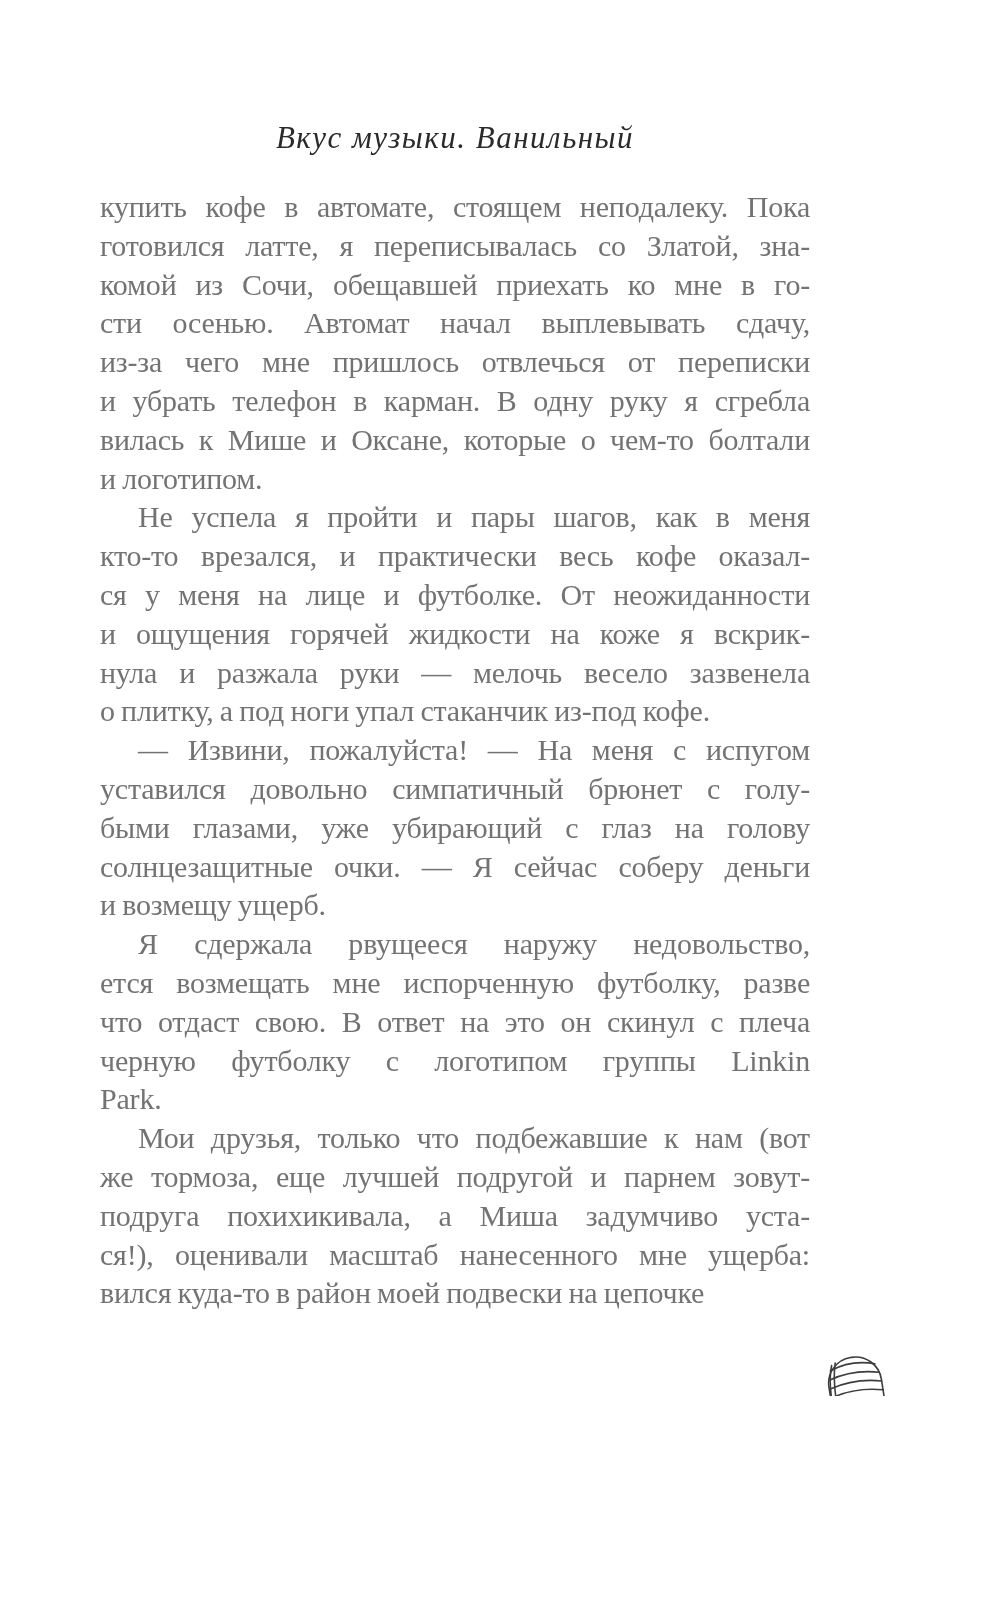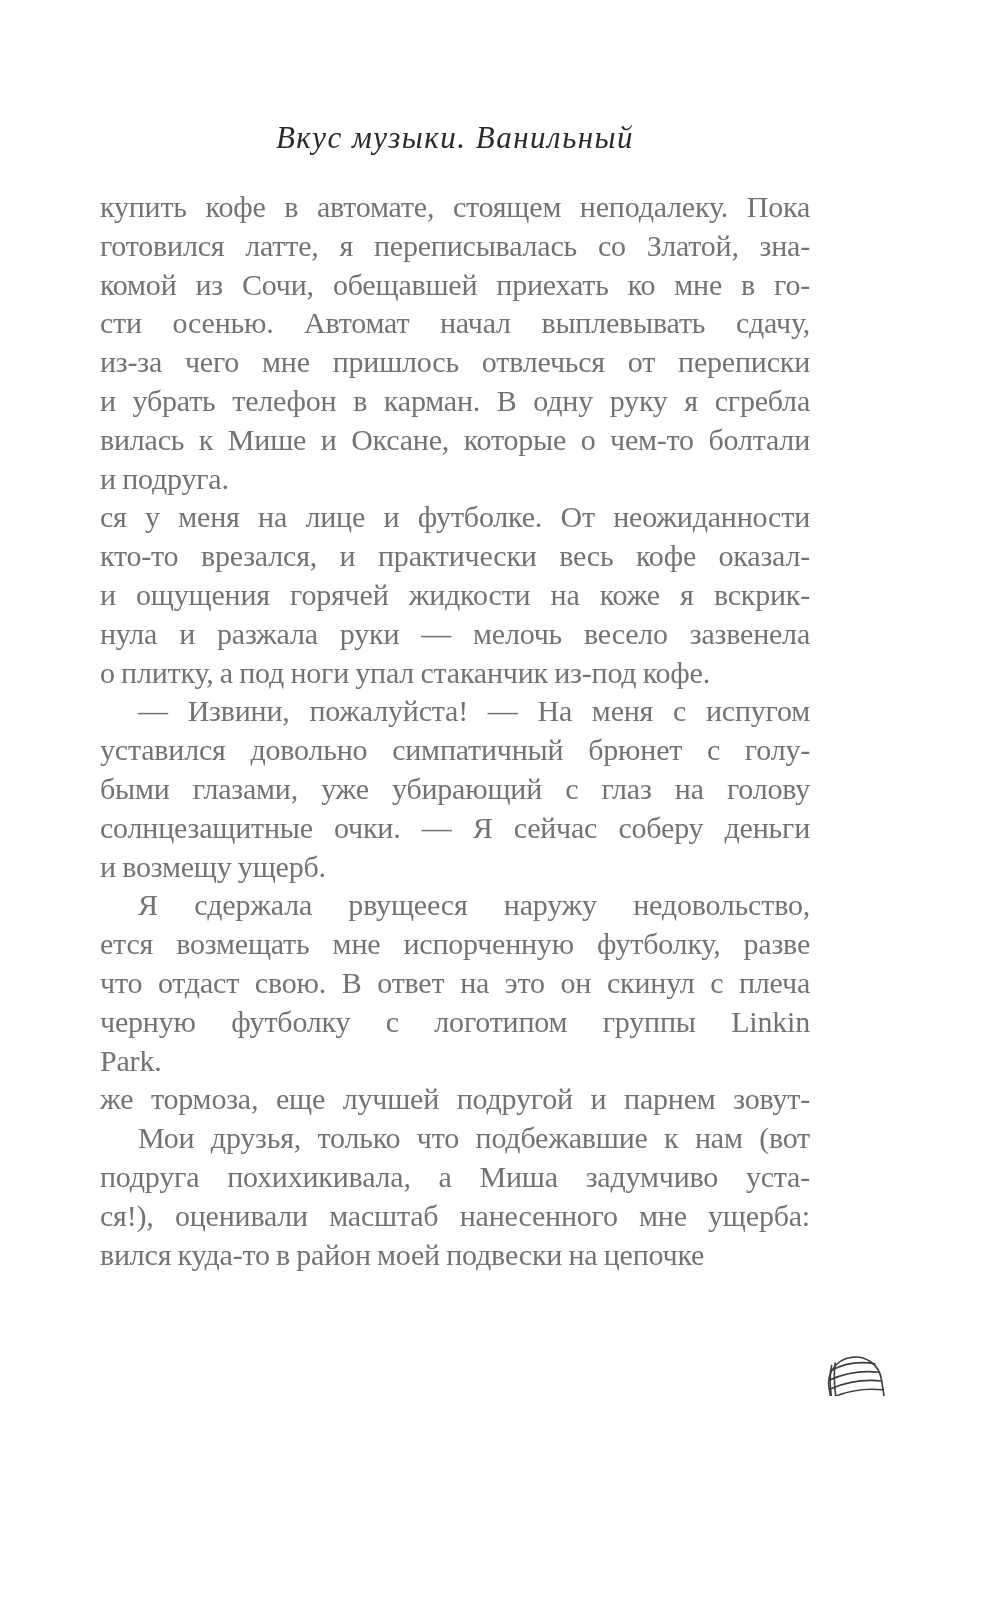--- a/index.html
+++ b/index.html
@@ -71,38 +71,39 @@
   <div class="running-header">Вкус музыки. Ванильный</div>
 
   <div class="body-text">
       <div class="line">купить кофе в автомате, стоящем неподалеку. Пока</div>
       <div class="line">готовился латте, я переписывалась со Златой, зна-</div>
       <div class="line">комой из Сочи, обещавшей приехать ко мне в го-</div>
       <div class="line">сти осенью. Автомат начал выплевывать сдачу,</div>
       <div class="line">из-за чего мне пришлось отвлечься от переписки</div>
       <div class="line">и убрать телефон в карман. В одну руку я сгребла</div>
       <div class="line">вилась к Мише и Оксане, которые о чем-то болтали</div>
-      <div class="line last">и подруга.</div>
+      <div class="line last">и логотипом.</div>
+      <div class="line indent">Не успела я пройти и пары шагов, как в меня</div>
+      <div class="line">кто-то врезался, и практически весь кофе оказал-</div>
       <div class="line">ся у меня на лице и футболке. От неожиданности</div>
-      <div class="line">кто-то врезался, и практически весь кофе оказал-</div>
       <div class="line">и ощущения горячей жидкости на коже я вскрик-</div>
       <div class="line">нула и разжала руки — мелочь весело зазвенела</div>
       <div class="line last">о плитку, а под ноги упал стаканчик из-под кофе.</div>
       <div class="line indent">— Извини, пожалуйста! — На меня с испугом</div>
       <div class="line">уставился довольно симпатичный брюнет с голу-</div>
       <div class="line">быми глазами, уже убирающий с глаз на голову</div>
       <div class="line">солнцезащитные очки. — Я сейчас соберу деньги</div>
       <div class="line last">и возмещу ущерб.</div>
       <div class="line indent">Я сдержала рвущееся наружу недовольство,</div>
       <div class="line">ется возмещать мне испорченную футболку, разве</div>
       <div class="line">что отдаст свою. В ответ на это он скинул с плеча</div>
       <div class="line">черную футболку с логотипом группы Linkin</div>
       <div class="line last">Park.</div>
+      <div class="line indent">Мои друзья, только что подбежавшие к нам (вот</div>
       <div class="line">же тормоза, еще лучшей подругой и парнем зовут-</div>
-      <div class="line indent">Мои друзья, только что подбежавшие к нам (вот</div>
       <div class="line">подруга похихикивала, а Миша задумчиво уста-</div>
       <div class="line">ся!), оценивали масштаб нанесенного мне ущерба:</div>
       <div class="line last">вился куда-то в район моей подвески на цепочке</div>
     </div>
 
   <div class="page-number">13</div>
 
   <svg class="footer-rule" viewBox="0 0 236 10" fill="none" xmlns="http://www.w3.org/2000/svg">
     <path d="M0 5.5 C 40 4.2, 90 6.4, 140 5.2 C 175 4.4, 212 5.2, 236 4.6" stroke="#4a4a4a" stroke-width="1.4" fill="none"></path>
   </svg>

